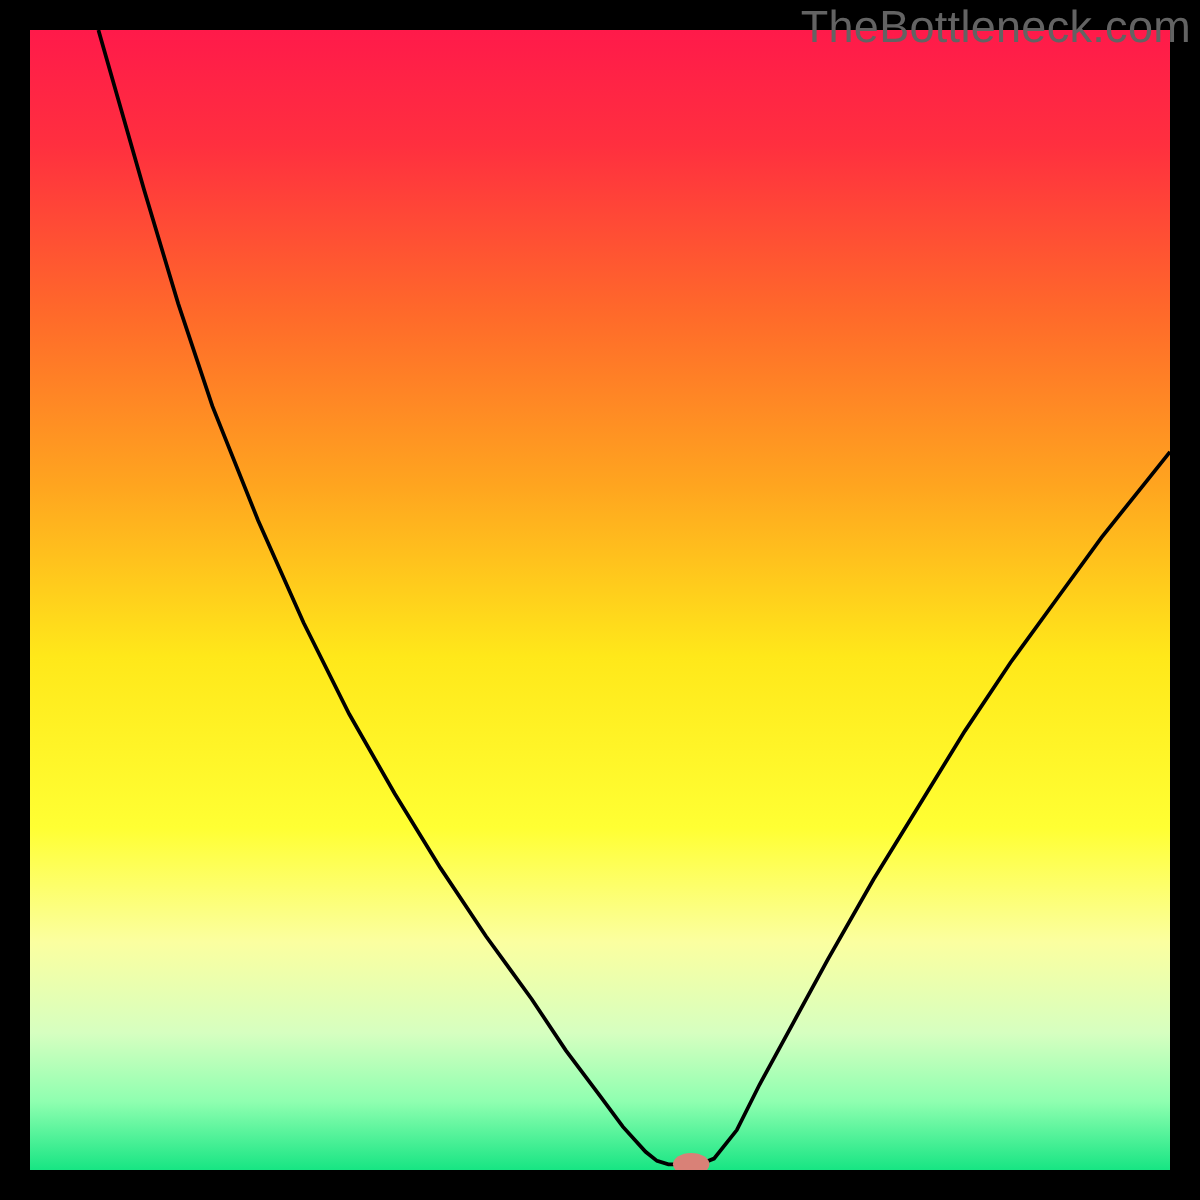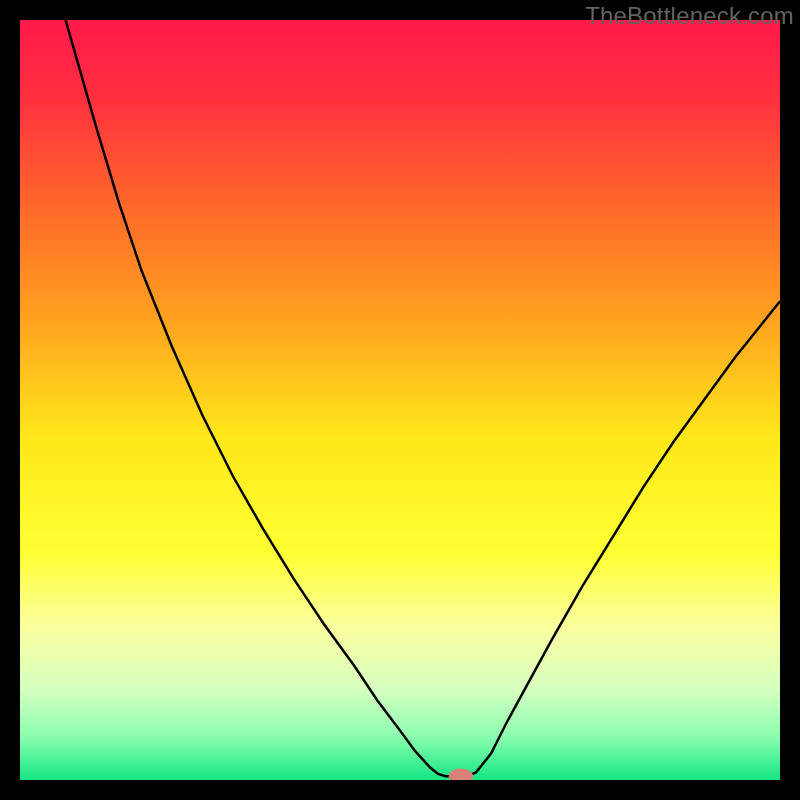--- a/index.html
+++ b/index.html
@@ -22,21 +22,21 @@
     left: 20px;
     top: 20px;
     width: 760px;
     height: 760px;
   }
   .watermark {
     position: absolute;
     top: 2px;
     right: 6px;
     color: #636363;
-    font-size: 24px;
+    font-size: 30px;
     font-weight: 500;
     letter-spacing: 0.2px;
     z-index: 10;
   }
 </style>
 </head>
 <body>
 
 <div class="frame">
   <div class="watermark">TheBottleneck.com</div>

